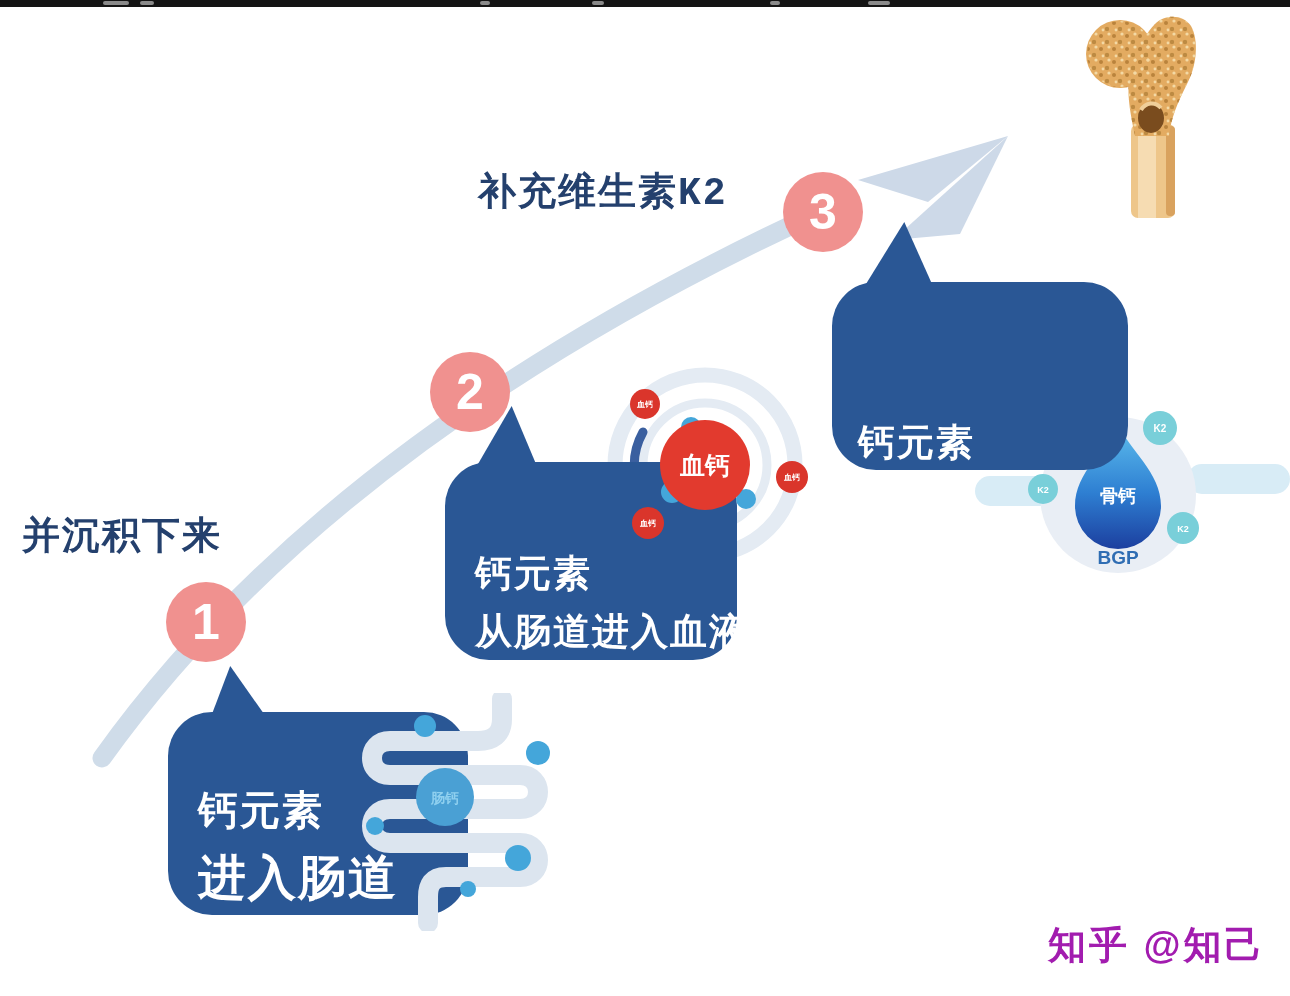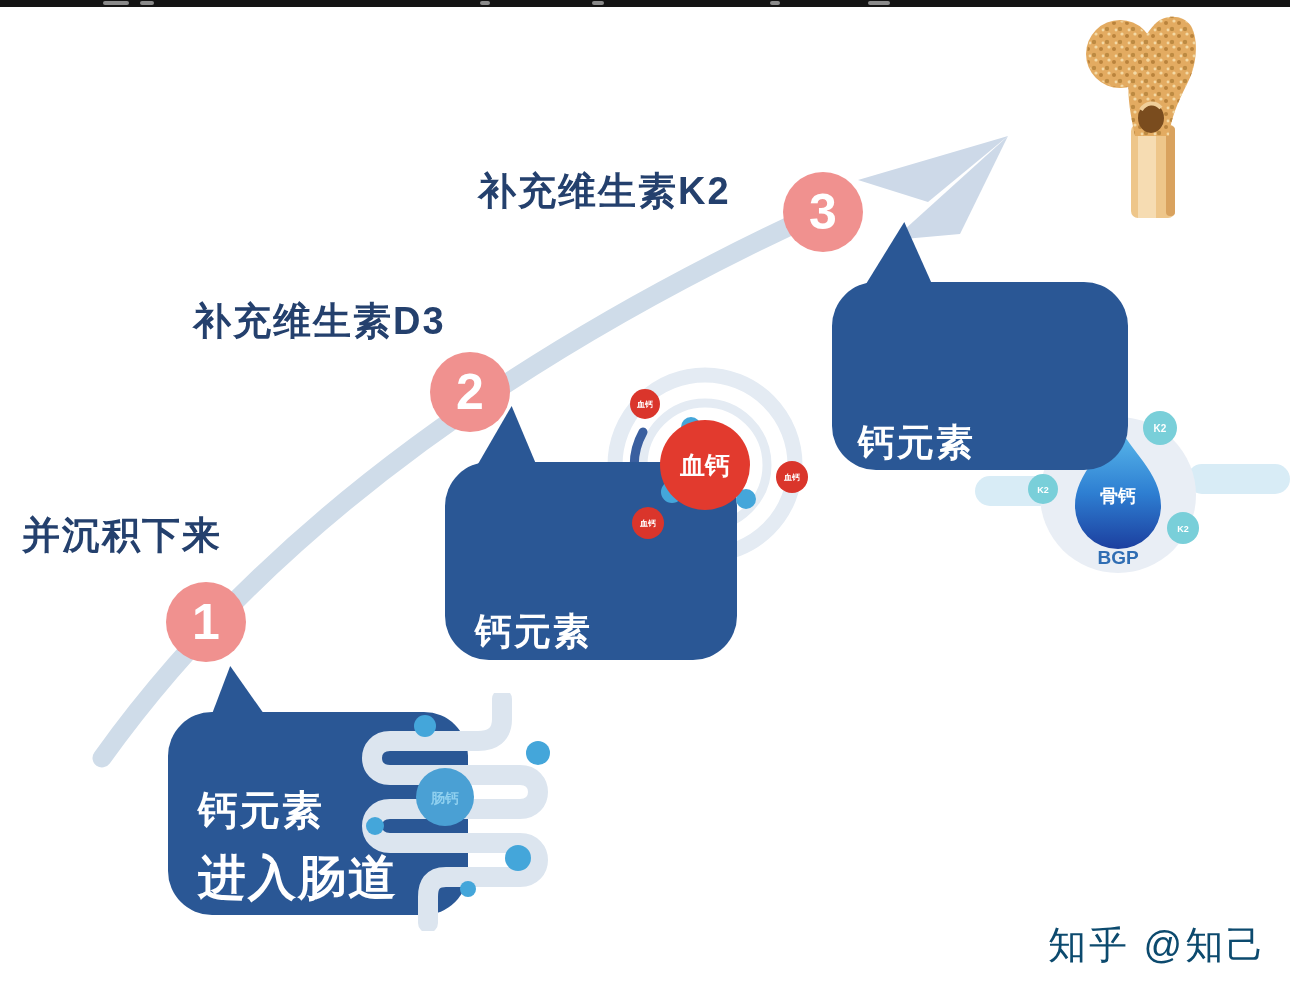--- a/index.html
+++ b/index.html
@@ -8,21 +8,21 @@
     font-family:"Liberation Sans", sans-serif;
   }
   .abs{position:absolute;}
   
   .top-strip{left:0;top:0;width:1290px;height:7px;background:#141414;z-index:9;}
   .strip-mark{position:absolute;top:1px;height:4px;background:#8a8a8a;border-radius:2px;}
   
   .layer{left:0;top:0;width:1290px;height:996px;z-index:1;pointer-events:none;}
   
   .step-label{
-    color:#24406d;font-size:38px;font-weight:bold;letter-spacing:2px;z-index:5;white-space:nowrap;
+    color:#24406d;font-size:38px;font-weight:bold;letter-spacing:2px;z-index:5;white-space:nowrap;font-family:Liberation Mono, monospace;
   }
   
   .step-circle{
     width:80px;height:80px;border-radius:50%;background:#f0918f;color:#ffffff;
     display:flex;align-items:center;justify-content:center;
     font-size:50px;font-weight:bold;z-index:6;
   }
   
   .bubble{background:#2a5795;border-radius:44px;z-index:4;}
   .tail{position:absolute;background:#2a5795;}
@@ -33,21 +33,21 @@
     padding-left:30px;box-sizing:border-box;
   }
   .bubble-line{
     color:#ffffff;font-weight:bold;font-size:37px;line-height:1.55;
     letter-spacing:2px;white-space:nowrap;
   }
   .graphic{z-index:2;}
   .graphic-front{z-index:5;}
   .intestine-layer{z-index:5;}
   .watermark{
-    color:#0c4a6e;font-size:38px;letter-spacing:3px;z-index:8;white-space:nowrap;
+    color:#a21caf;font-size:38px;letter-spacing:3px;z-index:8;white-space:nowrap;font-weight:bold;
   }
 </style>
 </head>
 <body>
 
 <div id="canvas">
 
   <div class="abs top-strip">
     <span class="strip-mark" style="left:103px;width:26px;"></span>
     <span class="strip-mark" style="left:140px;width:14px;"></span>
@@ -83,21 +83,20 @@
       <g>
         <circle cx="35" cy="48" r="33" fill="url(#spongy)"></circle>
         <path d="M 70,18 C 80,8 98,8 106,20 C 114,34 112,60 102,78 C 92,98 86,112 84,130 L 50,130 C 44,100 40,80 48,58 C 54,40 62,26 70,18 Z" fill="url(#spongy)"></path>
       </g>
       <ellipse cx="66" cy="112" rx="13" ry="15" fill="#7a4c1e"></ellipse>
       <path d="M 56,104 a13,15 0 0 1 20,-2" fill="none" stroke="#f0cf9a" stroke-width="4"></path>
     </g>
   </svg>
 
   <div class="abs step-label" style="left:22px;top:510px;">并沉积下来</div>
-  <div class="abs step-label" style="left:193px;top:296px;">补充维生素D3</div>
   <div class="abs step-label" style="left:478px;top:166px;">补充维生素K2</div>
 
   <div class="abs step-circle" style="left:166px;top:582px;">
     <span>1</span>
   </div>
   <div class="abs step-circle" style="left:430px;top:352px;">
     <span>2</span>
   </div>
   <div class="abs step-circle" style="left:783px;top:172px;">
     <span>3</span>
@@ -106,20 +105,21 @@
   <svg class="abs graphic" style="left:595px;top:358px;width:230px;height:215px;" viewBox="0 0 230 215">
     <circle cx="110" cy="107" r="90" fill="none" stroke="#e4ebf3" stroke-width="15"></circle>
     <circle cx="110" cy="107" r="62" fill="none" stroke="#e4ebf3" stroke-width="9"></circle>
     <path d="M 48,74 A 69,69 0 0 0 66,162" fill="none" stroke="#3a5f9f" stroke-width="9" stroke-linecap="round"></path>
   </svg>
 
   <div class="abs bubble" style="left:445px;top:462px;width:292px;height:198px;">
     <div class="tail tail-right" style="left:33px;top:-56px;width:58px;height:58px;"></div>
     <div class="bubble-text">
       <div class="bubble-line">钙元素</div>
+      <div class="bubble-line">从肠道进入血液</div>
     </div>
   </div>
 
   <svg class="abs graphic-front" style="left:595px;top:358px;width:230px;height:215px;" viewBox="0 0 230 215">
     <circle cx="96" cy="69" r="10" fill="#44a6da"></circle>
     <circle cx="77" cy="134" r="11" fill="#44a6da"></circle>
     <circle cx="151" cy="141" r="10" fill="#44a6da"></circle>
     <g>
       <circle cx="50" cy="46" r="15" fill="#da352b"></circle>
       <text x="50" y="49" text-anchor="middle" font-size="8" font-weight="bold" fill="#ffffff">血钙</text>

